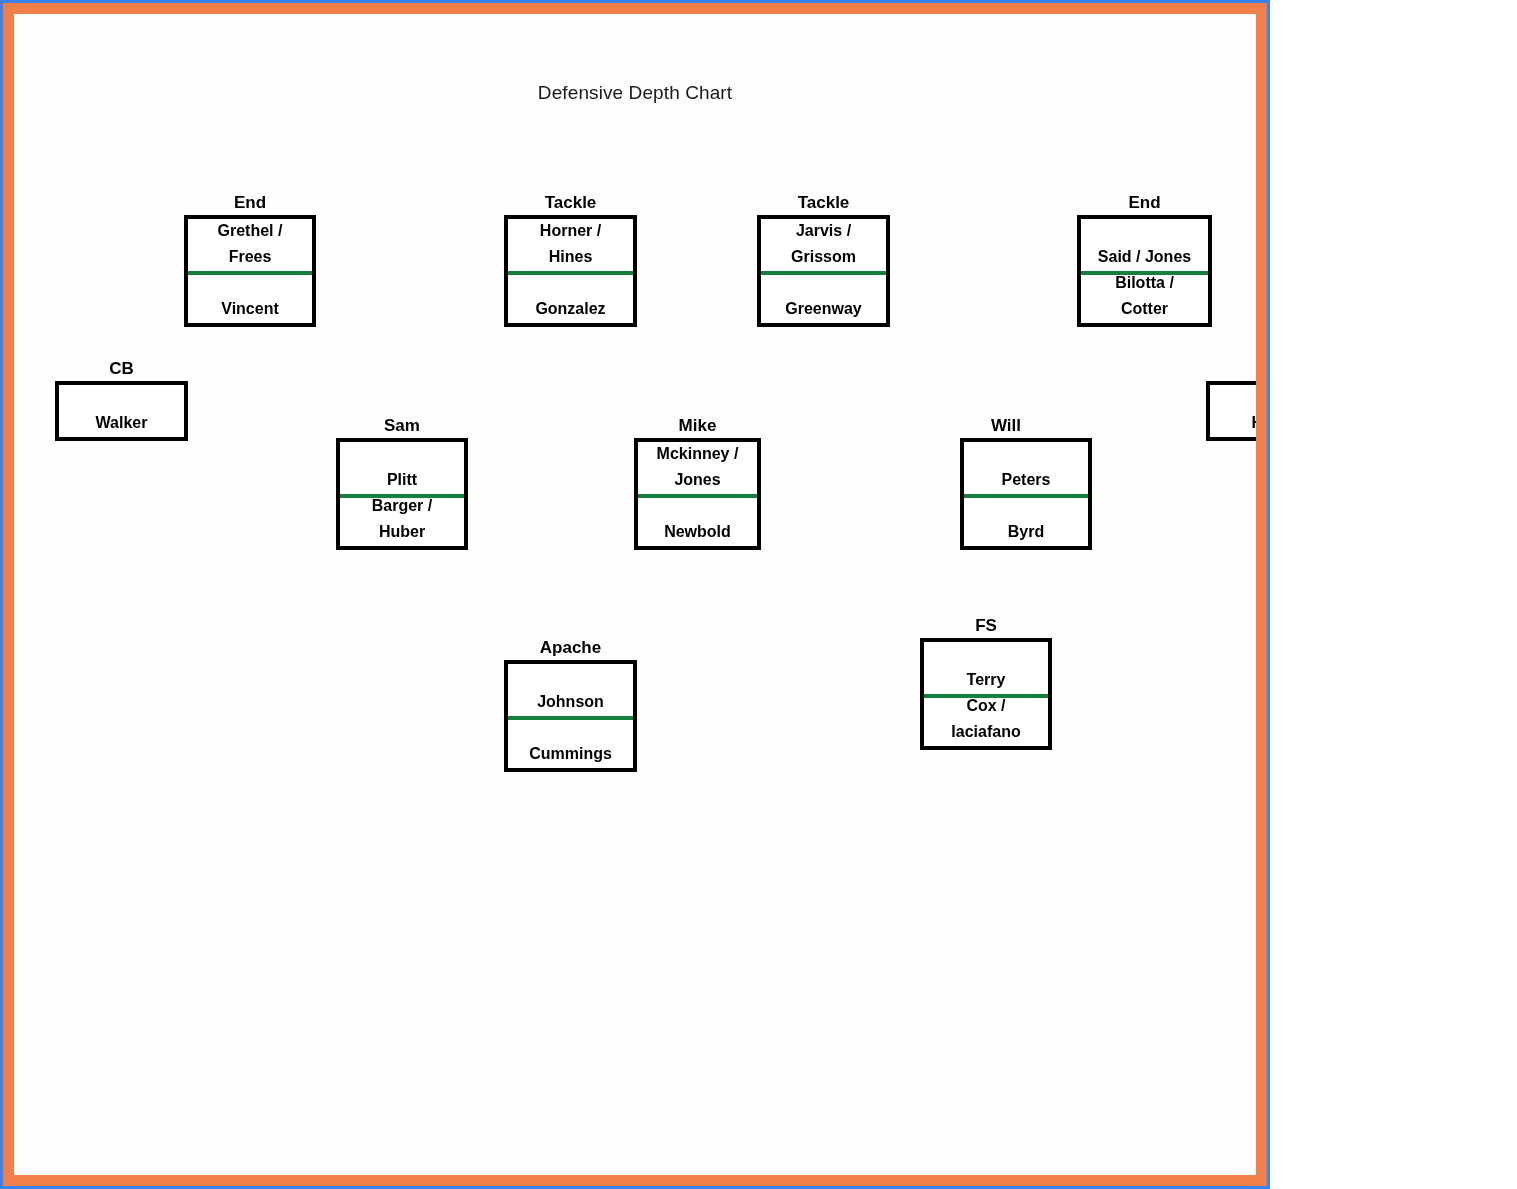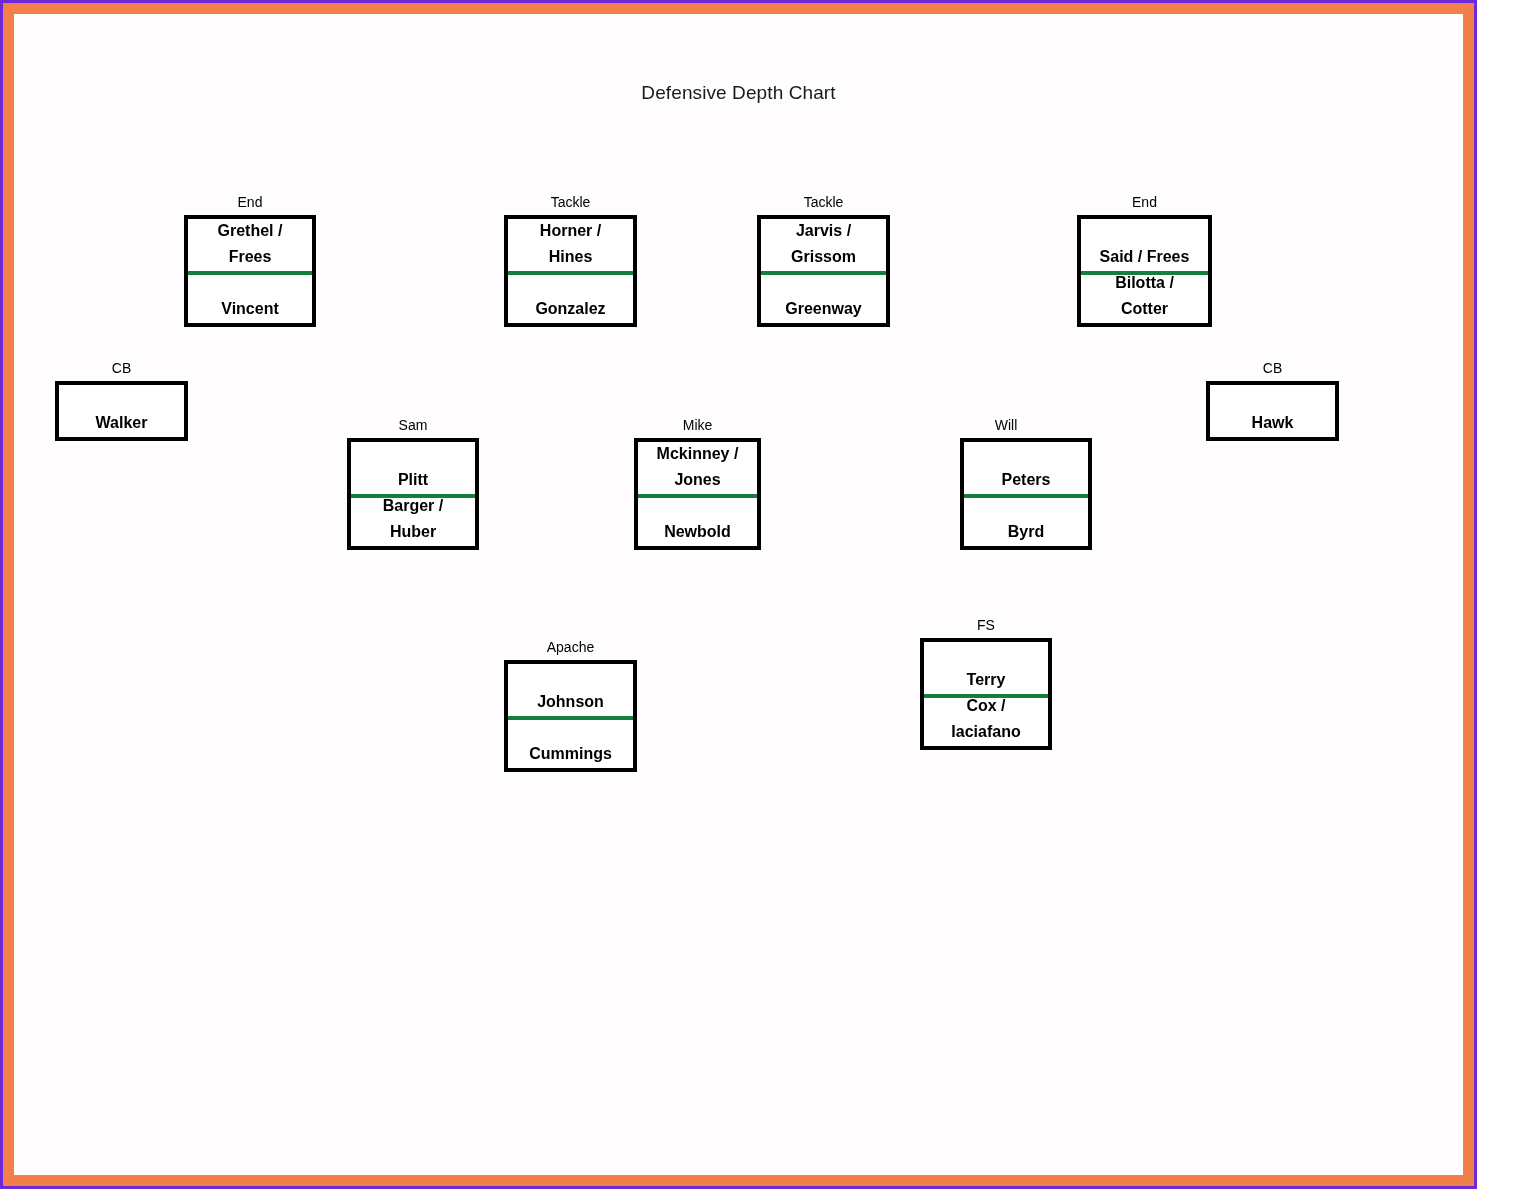--- a/index.html
+++ b/index.html
@@ -6,24 +6,24 @@
   html, body {
     margin: 0;
     padding: 0;
     background: #ffffff;
   }
   body {
     font-family: "Liberation Sans", "DejaVu Sans", sans-serif;
   }
   #page {
     position: relative;
-    width: 1477px;
+    width: 1270px;
     height: 1189px;
     box-sizing: border-box;
-    background: #6d28d9;
+    background: #3b82f6;
     overflow: hidden;
   }
   #frame {
     position: absolute;
     left: 3px;
     top: 3px;
     right: 3px;
     bottom: 3px;
     background: #f07f4a;
   }
@@ -50,22 +50,22 @@
   .unit {
     position: absolute;
   }
   .unit-label {
     position: absolute;
     left: 0;
     width: 100%;
     bottom: 100%;
     margin-bottom: 4px;
     text-align: center;
-    font-size: 14px;
-    font-weight: normal;
+    font-size: 17px;
+    font-weight: bold;
     color: #000000;
     white-space: nowrap;
     line-height: 17px;
   }
   .unit-box {
     border: 4px solid #000000;
     background: #ffffff;
     box-sizing: border-box;
   }
   .cell {
@@ -144,38 +144,38 @@
                 <span class="line blank">&nbsp;</span>
                 <span class="line">Greenway</span>
               </div>
             </div>
           </div>
           <div class="unit" style="left: 1063px; top: 201px; width: 135px;">
             <div class="unit-label">End</div>
             <div class="unit-box">
               <div class="cell h2">
                 <span class="line blank">&nbsp;</span>
-                <span class="line">Said / Frees</span>
+                <span class="line">Said / Jones</span>
               </div>
               <div class="cell h2">
                 <span class="line">Bilotta /</span>
                 <span class="line">Cotter</span>
               </div>
             </div>
           </div>
           <div class="unit" style="left: 41px; top: 367px; width: 133px;">
             <div class="unit-label">CB</div>
             <div class="unit-box">
               <div class="cell h2">
                 <span class="line blank">&nbsp;</span>
                 <span class="line">Walker</span>
               </div>
             </div>
           </div>
-          <div class="unit" style="left: 333px; top: 424px; width: 132px;">
+          <div class="unit" style="left: 322px; top: 424px; width: 132px;">
             <div class="unit-label">Sam</div>
             <div class="unit-box">
               <div class="cell h2">
                 <span class="line blank">&nbsp;</span>
                 <span class="line">Plitt</span>
               </div>
               <div class="cell h2">
                 <span class="line">Barger /</span>
                 <span class="line">Huber</span>
               </div>

